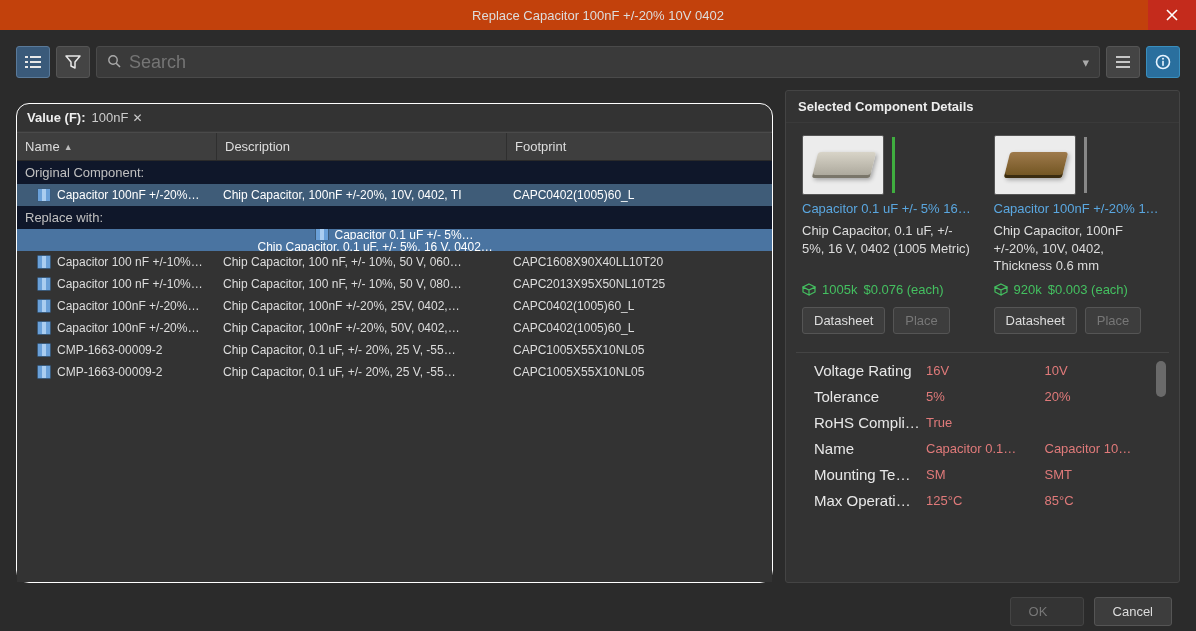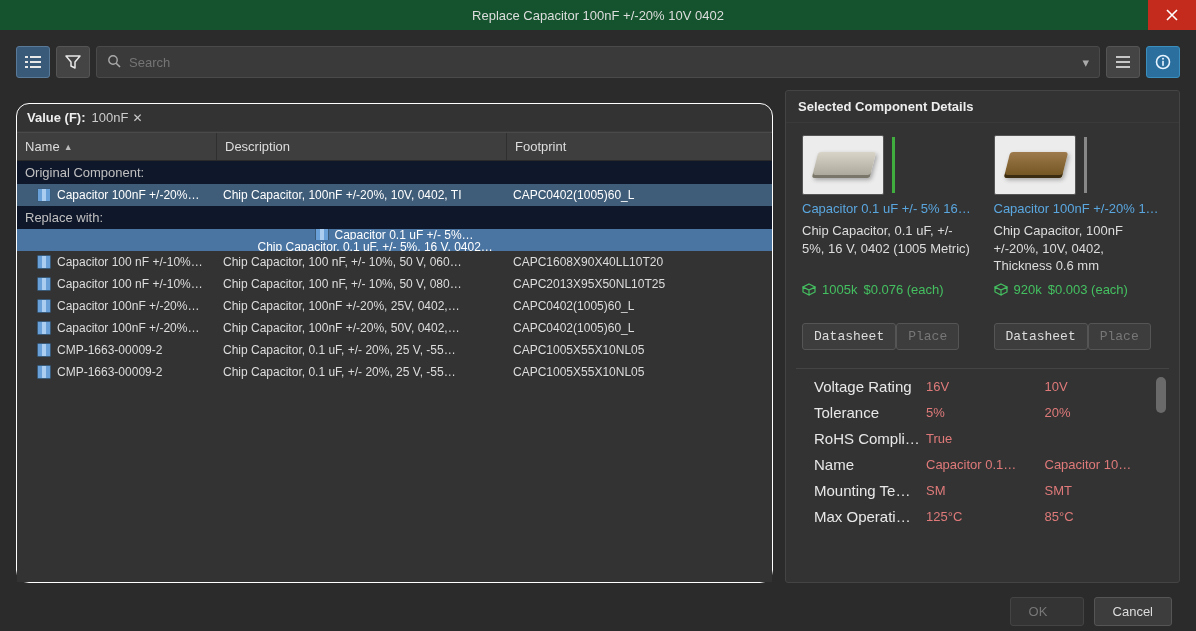--- a/index.html
+++ b/index.html
@@ -7,21 +7,21 @@
     width: 1196px; height: 631px;
     background: #2b2b2b;
     font-family: -apple-system, "Segoe UI", Arial, sans-serif;
     font-size: 13px;
     color: #ccc;
     overflow: hidden;
     position: relative;
   }
   .titlebar {
     height: 30px;
-    background: #14532d;
+    background: #c2410c;
     display: flex;
     align-items: center;
     justify-content: center;
     position: relative;
   }
   .titlebar .title { color: #ddd; font-size: 13px; }
   .close-btn {
     position: absolute; right: 0; top: 0;
     width: 48px; height: 30px;
     background: #c42b1c;
@@ -54,21 +54,21 @@
     background: #3a3a3a;
     border: 1px solid #4a4a4a;
     border-radius: 3px;
     display: flex;
     align-items: center;
     padding: 0 10px;
     gap: 8px;
     color: #aaa;
   }
   .searchwrap input {
-    flex: 1; background: transparent; border: none; color: #ddd; outline: none; font-size: 13px;
+    flex: 1; background: transparent; border: none; color: #ddd; outline: none; font-size: 18px;
   }
   .dropdown-caret { color:#aaa; cursor:pointer; }
 
   .mainrow {
     display: flex;
     gap: 12px;
     height: 493px;
   }
   .leftpanel {
     flex: 1;
@@ -174,21 +174,21 @@
   }
   .chip.grey { background: linear-gradient(180deg,#d8d4c8,#a8a498); box-shadow: inset 0 -3px 0 #7a766a, 2px 2px 4px rgba(0,0,0,.3);}
   .chip.brown{ background: linear-gradient(180deg,#9e7a4c,#6e521e); box-shadow: inset 0 -3px 0 #3a2c10, 2px 2px 4px rgba(0,0,0,.3);}
   .stripe { position:absolute; top:10px; width:3px; height:56px; }
   .stripe.green { background:#3fae3f; }
   .stripe.grey  { background:#888; }
   .linkname { color:#5aa7e0; white-space:nowrap; overflow:hidden; text-overflow:ellipsis; cursor:pointer;}
   .descsmall { color:#ddd; line-height:1.35; min-height:54px;}
   .stockline { color:#44c060; display:flex; align-items:center; gap:6px; font-size:13px;}
   .stockline svg{flex:none;}
-  .btnrow { display:flex; gap:0; margin-top:20px;font-family:Liberation Mono, monospace;}
+  .btnrow { display:flex; gap:8px; margin-top:4px;}
   .minibtn {
     padding:5px 11px; border:1px solid #555; background:#3d3d3d; color:#ddd;
     border-radius:3px; font-size:13px; cursor:pointer;
   }
   .minibtn.disabled { color:#777; cursor:default; }
 
   .propgrid {
     margin: 10px 10px 10px 10px;
     border-top:1px solid #444;
     padding-top:4px;

